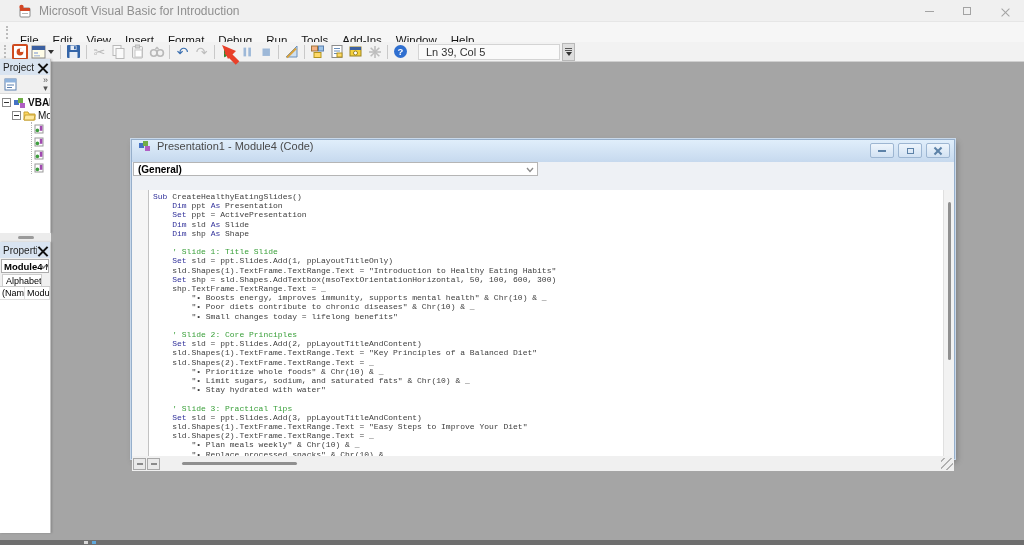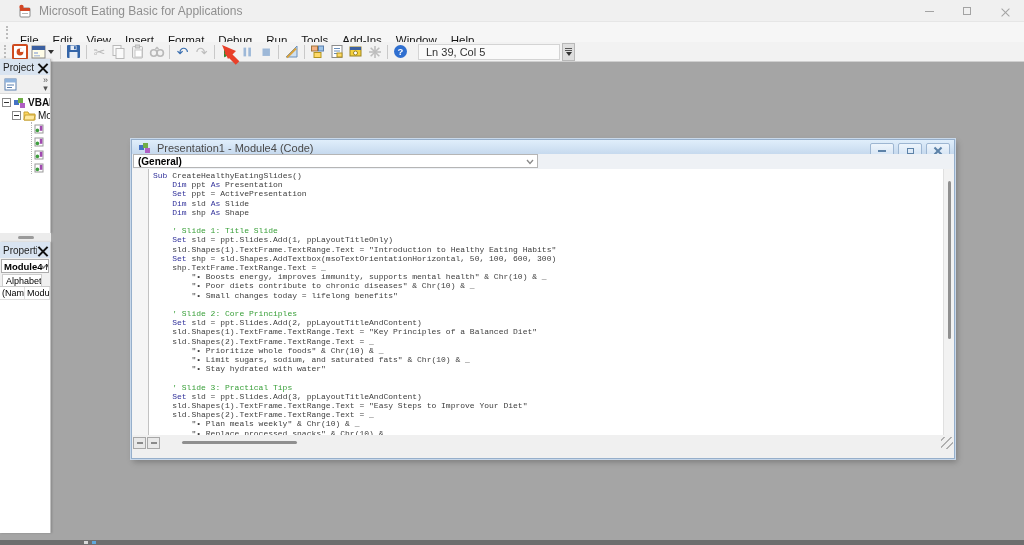--- a/index.html
+++ b/index.html
@@ -75,32 +75,32 @@
   .prop-tabs{height:13px;display:flex;align-items:flex-end;background:#f0f0f0;border-bottom:1px solid #cccccc;padding-left:2px;}
   .prop-tab{background:#fff;border:1px solid #cccccc;border-bottom:none;font-size:9px;padding:1px 3px 0 3px;
             white-space:nowrap;overflow:hidden;max-width:40px;}
   .prop-grid{display:flex;height:13px;background:#fff;border-bottom:1px solid #e0e0e0;font-size:9px;}
   .prop-cell{width:50%;padding:1px 0 0 2px;white-space:nowrap;overflow:hidden;border-right:1px solid #e0e0e0;}
   .props-fill{background:#fff;height:calc(100% - 58px);}
 
   
   .code-window{position:absolute;left:131px;top:139px;width:824px;height:320px;background:#f0f0f0;
                border:1px solid #96afcb;box-shadow:0 0 0 1px #c8d8ea,2px 3px 6px rgba(0,0,0,.25);}
-  .cw-titlebar{height:14px;background:linear-gradient(#e0eefb,#c6d9ee);display:flex;align-items:flex-end;
+  .cw-titlebar{height:22px;background:linear-gradient(#e0eefb,#c6d9ee);display:flex;align-items:flex-start;
                padding-left:6px;position:relative;}
   .cw-title{margin-left:6px;font-size:11px;color:#4a4a4a;}
   .cw-buttons{position:absolute;right:4px;top:3px;display:flex;gap:4px;}
   .cwb{width:24px;height:15px;border:1px solid #9db6d2;border-radius:2px;
        background:linear-gradient(#eef5fc,#d2e2f3);display:flex;align-items:center;justify-content:center;}
   .cwb .mn{width:8px;height:2px;background:#5d82a8;}
   .cwb .rs{width:7px;height:6px;border:1.5px solid #5d82a8;}
   .cwb .cl{position:relative;width:8px;height:8px;}
   .cwb .cl:before,.cwb .cl:after{content:"";position:absolute;left:3px;top:-1px;width:2px;height:10px;background:#5d82a8;}
   .cwb .cl:before{transform:rotate(45deg);} .cwb .cl:after{transform:rotate(-45deg);}
-  .cw-combos{height:15px;background:#eef1f5;display:flex;position:relative;}
+  .cw-combos{height:28px;background:#eef1f5;display:flex;position:relative;}
   .combo{position:absolute;top:0;height:14px;background:#fff;border:1px solid #b5b5b5;
          font-size:10px;font-weight:bold;color:#000;display:flex;align-items:center;
          padding-left:4px;white-space:nowrap;overflow:hidden;}
   .combo .chev{position:absolute;right:3px;top:4px;}
   .combo.left{left:1px;width:405px;}
   .combo.right{left:407px;width:415px;}
   .cw-body{position:relative;height:266px;background:#fff;display:flex;}
   .code-margin{width:17px;background:#f5f5f5;border-right:1px solid #c2c2c2;flex:0 0 auto;}
   .code-content{flex:1;overflow:hidden;padding:2px 0 0 4px;
                 font-family:"Liberation Mono","DejaVu Sans Mono",monospace;
@@ -131,21 +131,21 @@
 
   <div class="titlebar">
     <span class="app-icon">
       <svg width="14" height="14" viewBox="0 0 14 14">
         <rect x="3" y="4" width="10" height="9" rx="1" fill="#fff" stroke="#8a8a8a"></rect>
         <rect x="3" y="4" width="10" height="3" fill="#d24726"></rect>
         <circle cx="4.5" cy="3" r="2.2" fill="#d24726"></circle>
         <rect x="5" y="9" width="6" height="1" fill="#b5b5b5"></rect>
       </svg>
     </span>
-    <span class="app-title">Microsoft Eating Basic for Applications</span>
+    <span class="app-title">Microsoft Visual Basic for Introduction</span>
     <div class="win-controls">
       <span class="wc">
           <i class="g-min"></i>
         </span>
       <span class="wc">
           <i class="g-max"></i>
         </span>
       <span class="wc">
           <i class="g-close"></i>
         </span>

